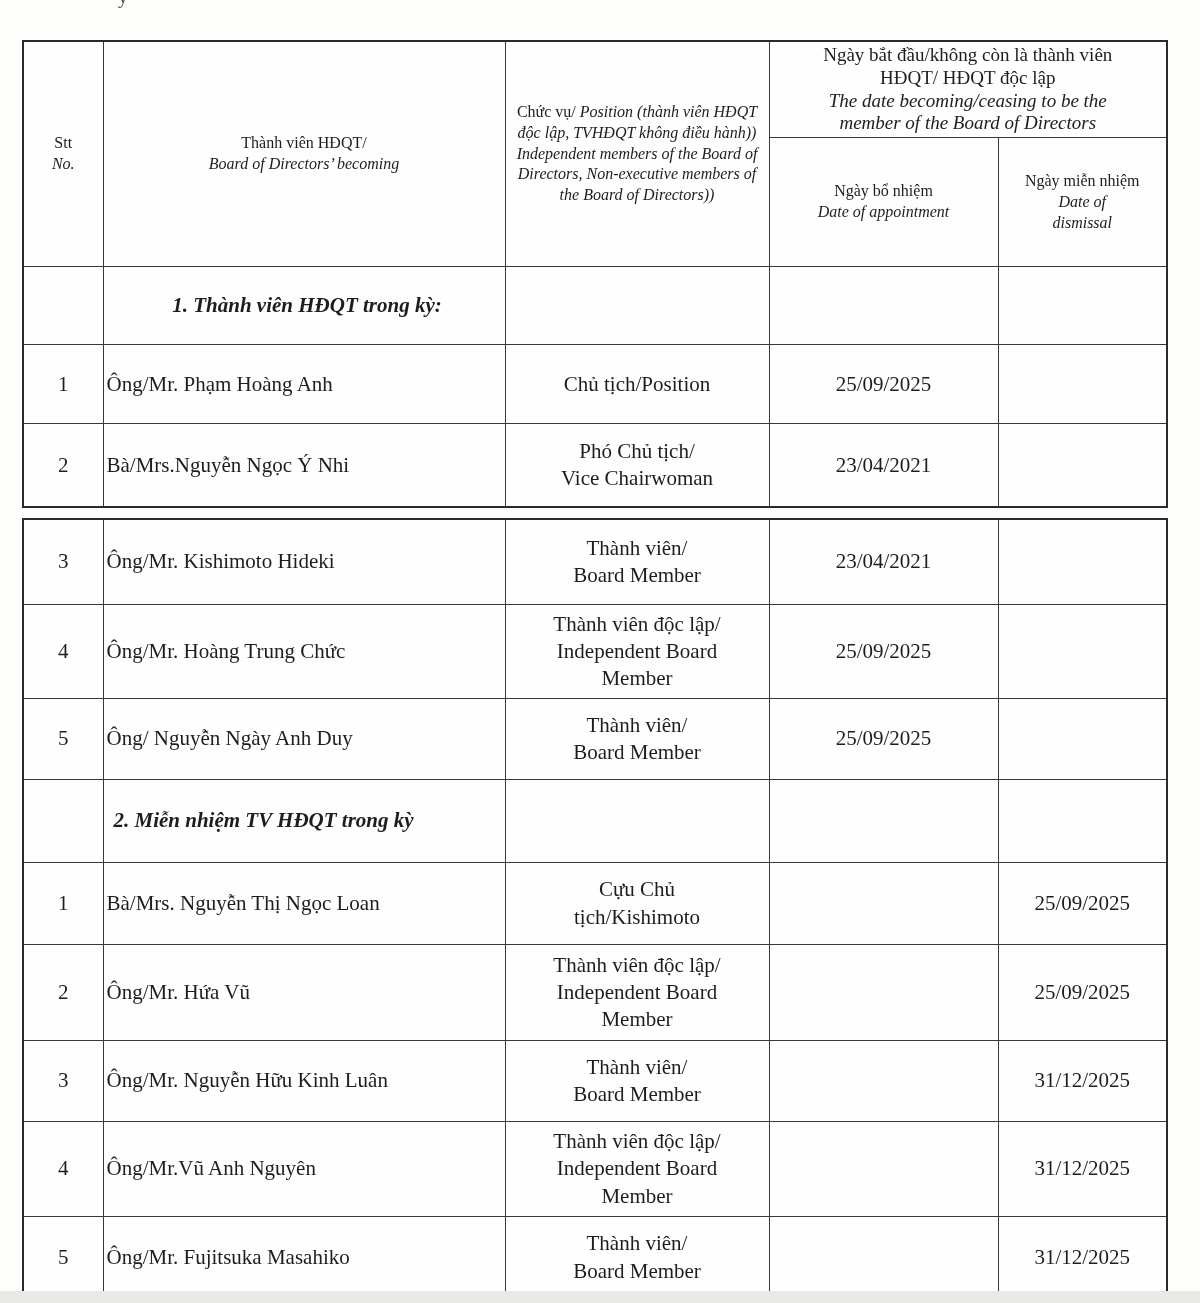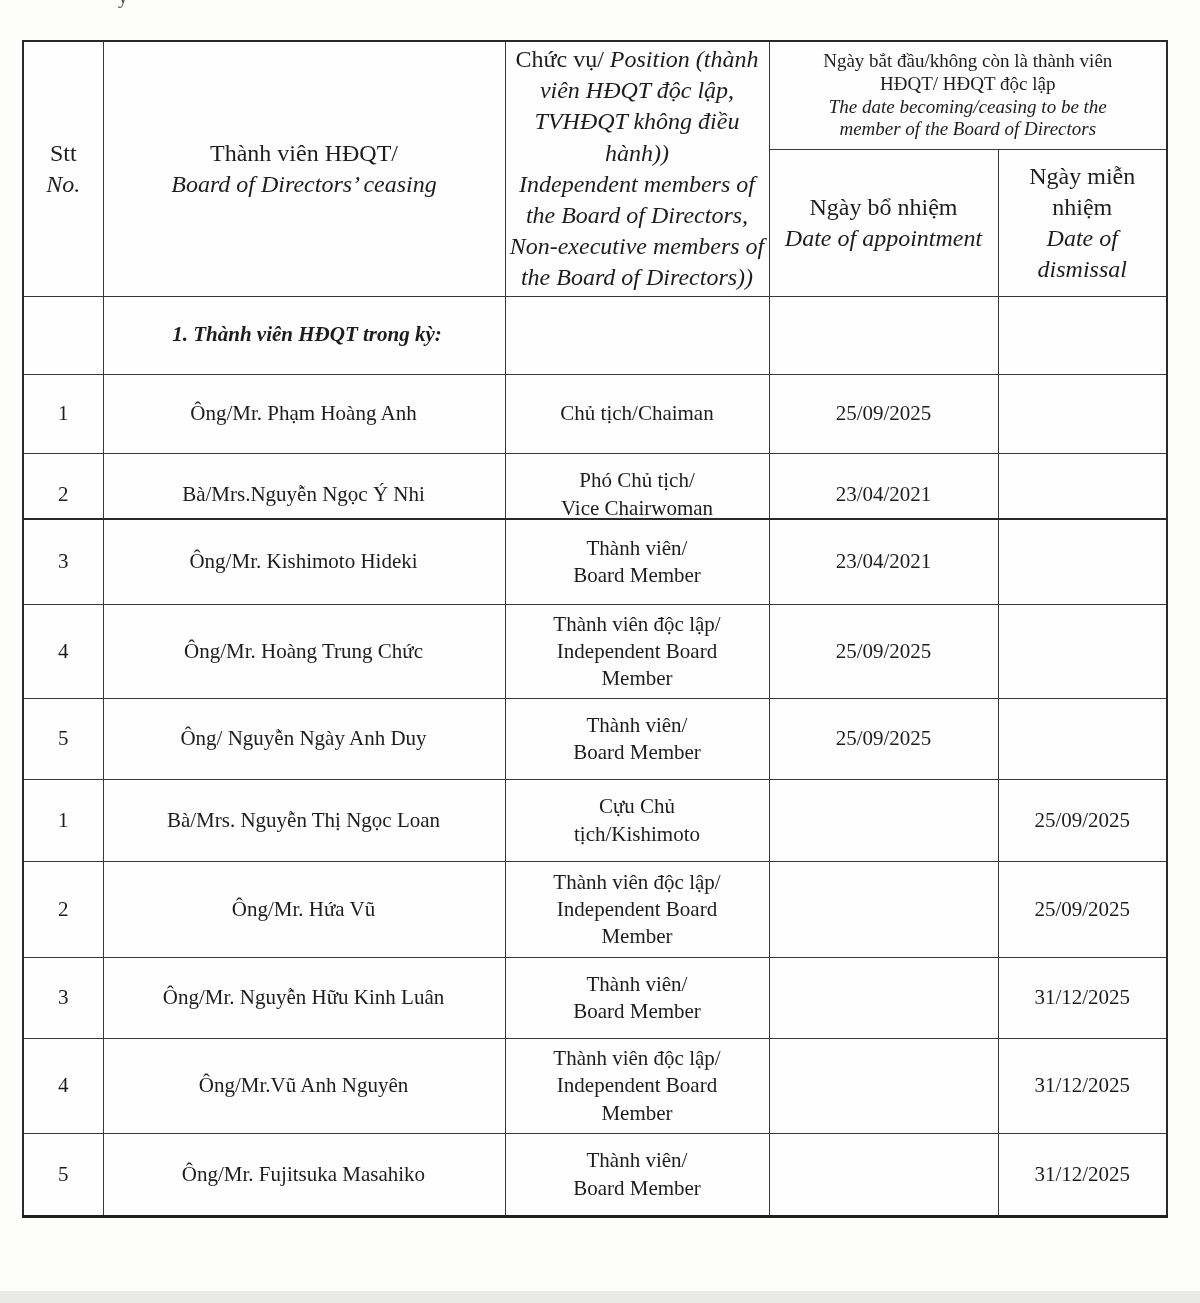--- a/index.html
+++ b/index.html
@@ -28,24 +28,24 @@
     border:1px solid #383838;
     padding:2px 4px;
     vertical-align:middle;
     font-weight:normal;
     font-size:21px;
     line-height:1.3;
     overflow:hidden;
   }
   table{border:2px solid #2a2a2a;}
   .c{text-align:center;}
-  .l{text-align:center;padding-left:3px;}
+  .l{text-align:left;padding-left:3px;}
   .pre{white-space:pre-line;}
   .it{font-style:italic;}
-  .hdr{font-size:24px;text-align:center;}
+  .hdr{font-size:16px;text-align:center;}
   .hdr-period{font-size:19px;line-height:1.2;}
   .section-title{
     font-weight:bold;font-style:italic;
     text-align:left;padding-left:10px;
     font-size:21px;
   }
   
   .rh-a td{height:86px;border-radius:6px;}
   .rh-b td{height:124px;}
   .rh-sec1 td{height:73px;text-align:center;}
@@ -81,21 +81,21 @@
         <col style="width:169px">
     </colgroup>
     <tbody>
       <tr class="rh-a">
         <td class="hdr" rowspan="2">
           <div>Stt</div>
           <div class="it">No.</div>
         </td>
         <td class="hdr" rowspan="2">
           <div>Thành viên HĐQT/</div>
-          <div class="it">Board of Directors’ ceasing</div>
+          <div class="it">Board of Directors’ becoming</div>
         </td>
         <td class="hdr" rowspan="2">
           <div><span>Chức vụ/</span> <span class="it">Position (thành viên HĐQT độc lập, TVHĐQT không điều hành))</span></div>
           <div class="it">Independent members of the Board of Directors, Non-executive members of the Board of Directors))</div>
         </td>
         <td class="hdr hdr-period" colspan="2">
           <div class="pre">Ngày bắt đầu/không còn là thành viên
 HĐQT/ HĐQT độc lập</div>
           <div class="it pre">The date becoming/ceasing to be the
 member of the Board of Directors</div>
@@ -117,21 +117,21 @@
         <td></td>
         <td class="section-title">1. Thành viên HĐQT trong kỳ:</td>
         <td></td>
         <td></td>
         <td></td>
       </tr>
 
       <tr class="rh-78">
         <td class="c">1</td>
         <td class="l">Ông/Mr. Phạm Hoàng Anh</td>
-        <td class="c pre">Chủ tịch/Chaiman</td>
+        <td class="c pre">Chủ tịch/Position</td>
         <td class="c">25/09/2025</td>
         <td class="c"></td>
       </tr>
       <tr class="rh-82">
         <td class="c">2</td>
         <td class="l">Bà/Mrs.Nguyễn Ngọc Ý Nhi</td>
         <td class="c pre">Phó Chủ tịch/
 Vice Chairwoman</td>
         <td class="c">23/04/2021</td>
         <td class="c"></td>
@@ -167,20 +167,27 @@
       </tr>
       <tr class="rh-80">
         <td class="c">5</td>
         <td class="l">Ông/ Nguyễn Ngày Anh Duy</td>
         <td class="c pre">Thành viên/
 Board Member</td>
         <td class="c">25/09/2025</td>
         <td class="c"></td>
       </tr>
 
+      <tr class="rh-82">
+        <td></td>
+        <td class="section-title">2. Miễn nhiệm TV HĐQT trong kỳ</td>
+        <td></td>
+        <td></td>
+        <td></td>
+      </tr>
 
       <tr class="rh-81">
         <td class="c">1</td>
         <td class="l">Bà/Mrs. Nguyễn Thị Ngọc Loan</td>
         <td class="c pre">Cựu Chủ
 tịch/Kishimoto</td>
         <td class="c"></td>
         <td class="c">25/09/2025</td>
       </tr>
       <tr class="rh-95">

